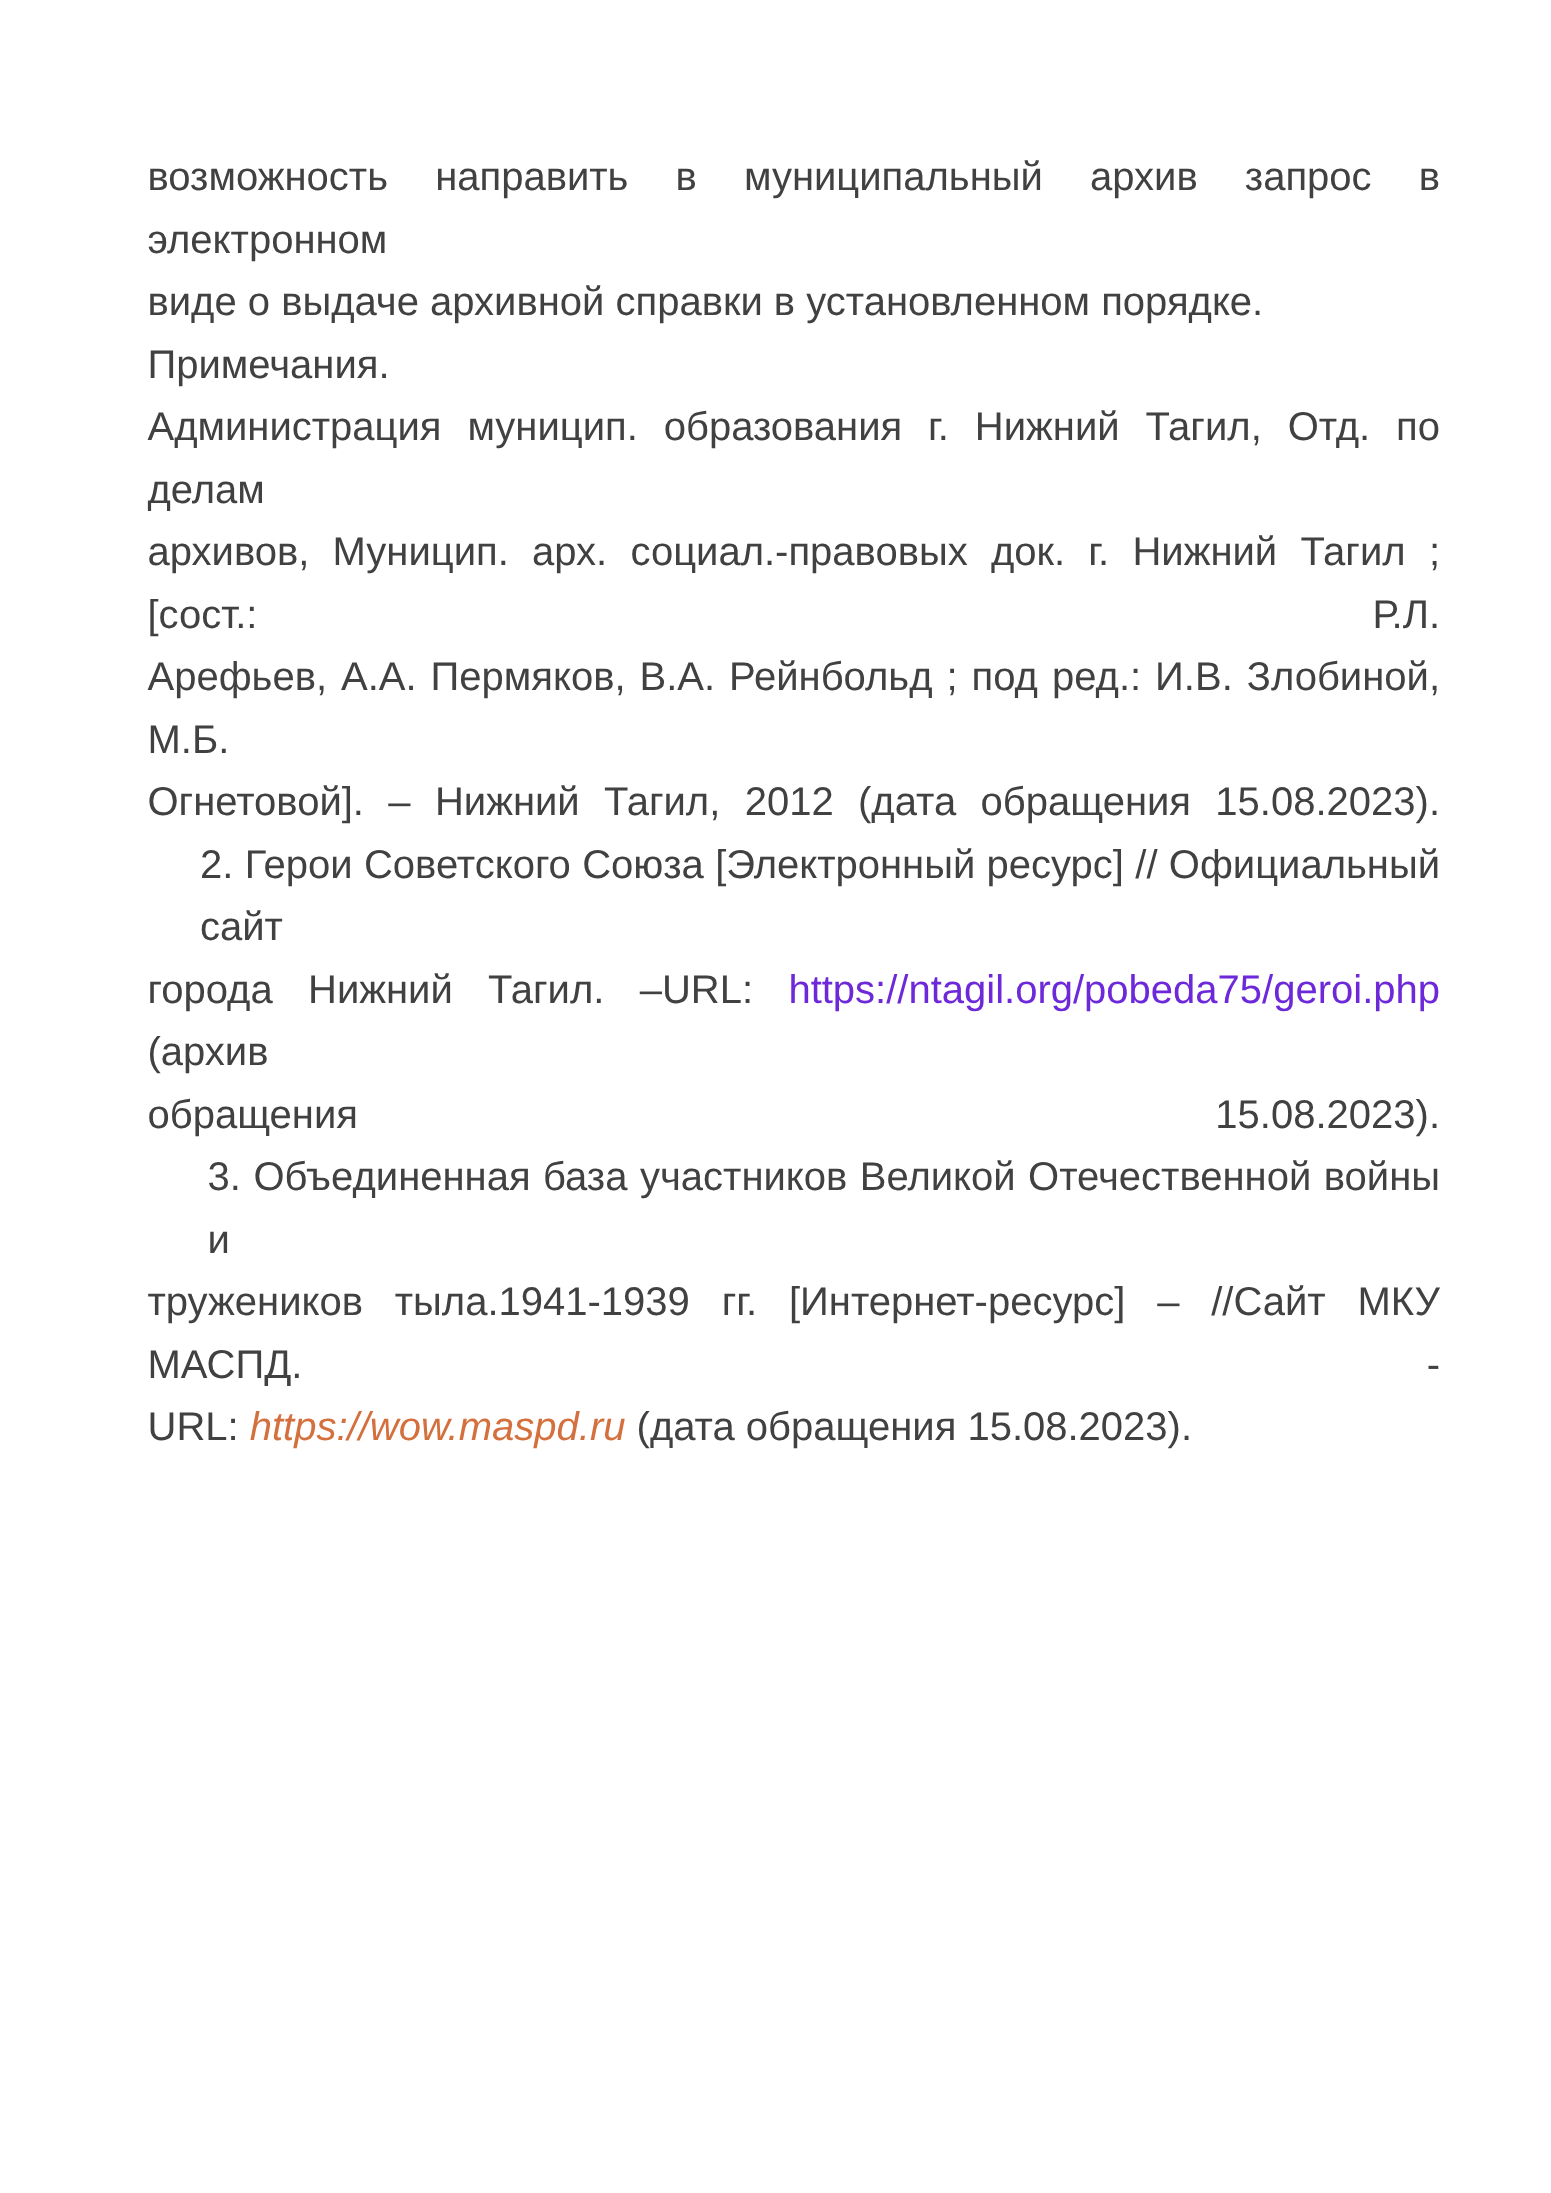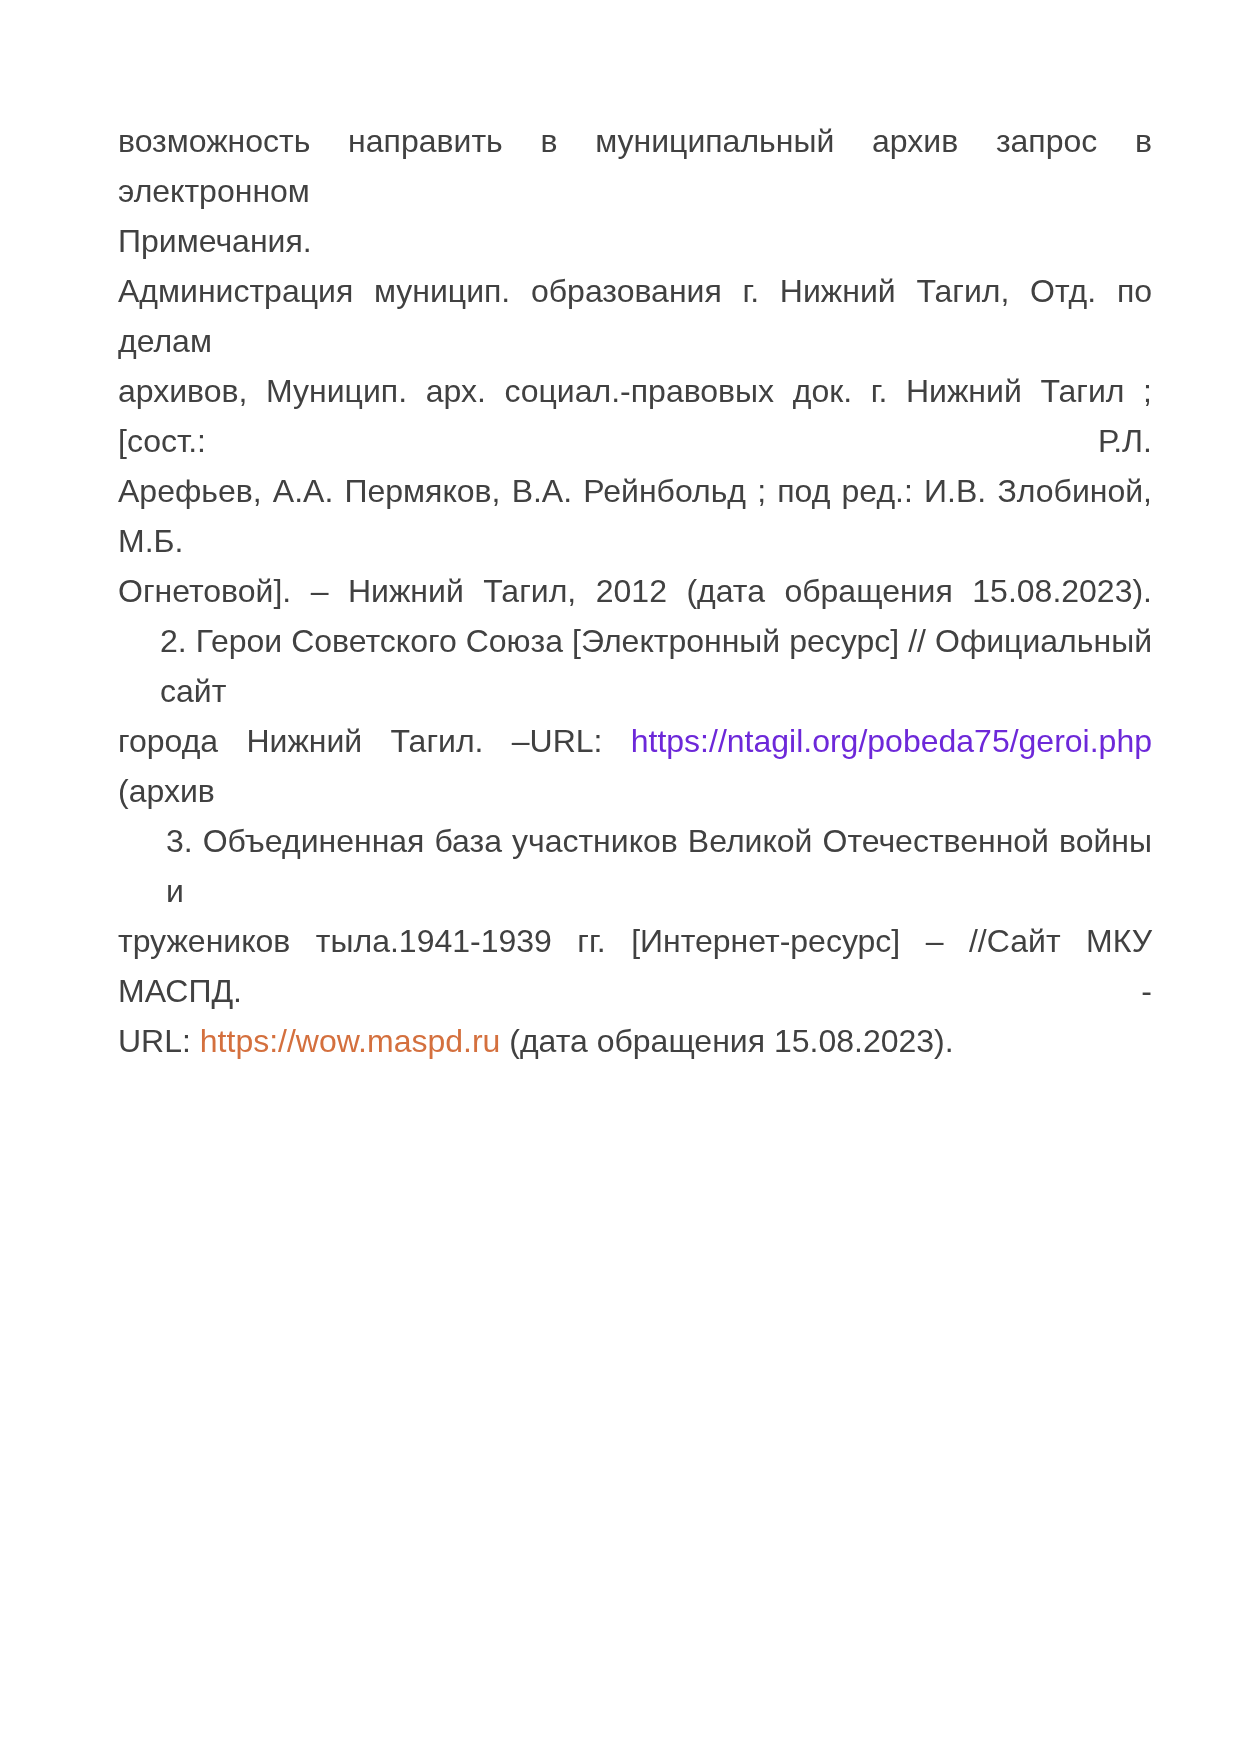--- a/index.html
+++ b/index.html
@@ -42,24 +42,26 @@
     text-decoration: none;
     cursor: pointer;
   }
 </style>
 </head>
 <body>
 
 <div class="page">
   <div class="text-block" style="color: rgb(65, 65, 65);">
       <div class="text-line stretch"><span class="run">возможность направить в муниципальный архив запрос в электронном</span></div>
+      <div class="text-line"><span class="run">виде о выдаче архивной справки в установленном порядке.</span></div>
       <div class="text-line"><span class="run bold">Примечания.</span></div>
       <div class="text-line stretch"><span class="run">Администрация муницип. образования г. Нижний Тагил, Отд. по делам</span></div>
       <div class="text-line stretch"><span class="run">архивов, Муницип. арх. социал.-правовых док. г. Нижний Тагил ; [сост.: Р.Л.</span></div>
       <div class="text-line stretch"><span class="run">Арефьев, А.А. Пермяков, В.А. Рейнбольд ; под ред.: И.В. Злобиной, М.Б.</span></div>
       <div class="text-line stretch"><span class="run">Огнетовой]. – Нижний Тагил, 2012 (дата обращения 15.08.2023).</span></div>
       <div class="text-line stretch" style="padding-left: 42px;"><span class="run">2. Герои Советского Союза [Электронный ресурс] // Официальный сайт</span></div>
       <div class="text-line stretch"><span class="run">города Нижний Тагил. –URL: </span><a class="hyperlink run" href="#" style="color: #6d28d9;">https://ntagil.org/pobeda75/geroi.php</a><span class="run"> (архив</span></div>
+      <div class="text-line stretch"><span class="run">обращения </span><span class="run">15.08.2023).</span></div>
       <div class="text-line stretch" style="padding-left: 48px;"><span class="run">3. Объединенная база участников Великой Отечественной войны и</span></div>
       <div class="text-line stretch"><span class="run">тружеников тыла.1941-1939 гг. [Интернет-ресурс] – //Сайт МКУ МАСПД. -</span></div>
-      <div class="text-line"><span class="run">URL: </span><a class="hyperlink run" href="#" style="color: rgb(212, 112, 62);">https://wow.maspd.ru</a><span class="run"> (дата обращения 15.08.2023).</span></div>
+      <div class="text-line"><span class="run">URL: </span><a class="hyperlink run" href="#" style="color: rgb(212, 112, 62); font-style: italic;">https://wow.maspd.ru</a><span class="run"> (дата обращения 15.08.2023).</span></div>
     </div>
 </div>
 
 </body></html>

